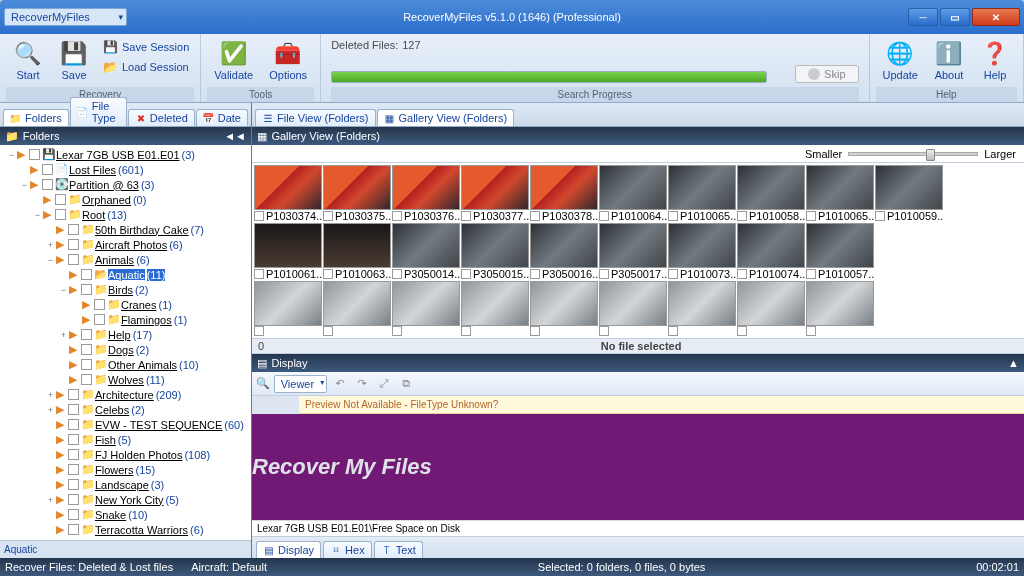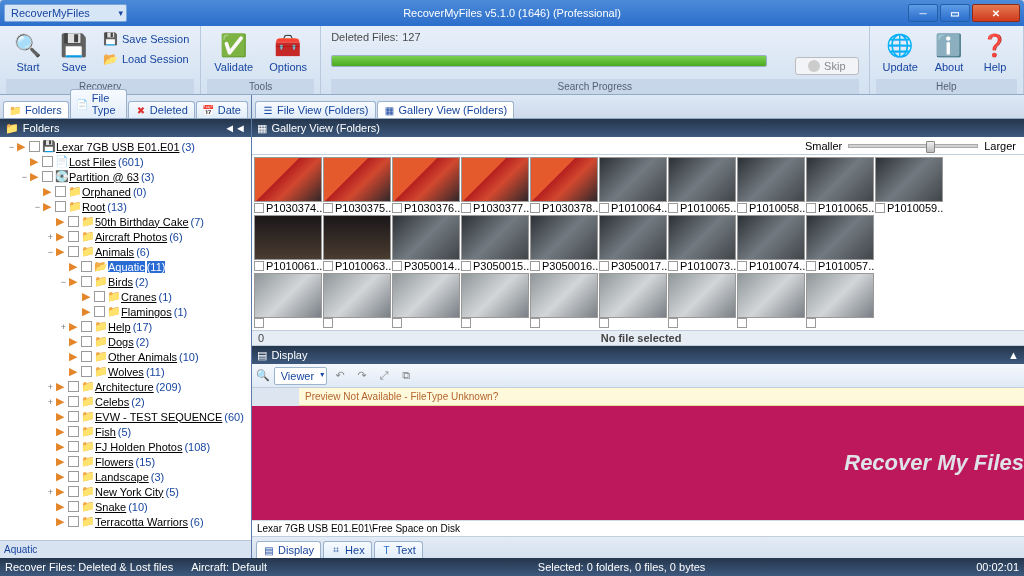--- a/index.html
+++ b/index.html
@@ -1,19 +1,19 @@
 <!DOCTYPE html>
 <html><head>
 <meta charset="utf-8">
 <style>
 * { margin: 0; padding: 0; box-sizing: border-box; font-family: "Segoe UI", Tahoma, sans-serif; font-size: 11px; }
 body { width: 1024px; height: 576px; overflow: hidden; background: #cdd8e6; display: flex; flex-direction: column; }
 
 
-.title-bar { height: 26px; background: linear-gradient(#4c8bd8, #2b6ecc); display: flex; align-items: center; padding: 0 4px; color: #fff; border-top-left-radius: 4px; border-top-right-radius: 4px; }
+.title-bar { height: 34px; background: linear-gradient(#4c8bd8, #2b6ecc); display: flex; align-items: center; padding: 0 4px; color: #fff; border-top-left-radius: 4px; border-top-right-radius: 4px; }
 .title-bar .app-menu { background: #d7e6f7; color: #1846a0; height: 18px; padding: 0 14px 0 6px; border: 1px solid #7aa7d9; border-radius: 2px; display: flex; align-items: center; position: relative; width: 123px; }
 .title-bar .app-menu::after { content: "▾"; position: absolute; right: 3px; font-size: 9px; }
 .title-bar .title-text { position: absolute; left: 50%; transform: translateX(-50%); }
 .title-bar .win-controls { margin-left: auto; display: flex; gap: 2px; }
 .title-bar .win-btn { width: 30px; height: 18px; background: linear-gradient(#5d9ce6,#2a6dcb); border: 1px solid #255fa8; border-radius: 2px; color: #fff; display: flex; align-items: center; justify-content: center; font-weight: bold; font-size: 10px; }
 .title-bar .win-btn.close { width: 48px; background: linear-gradient(#e67a50,#cf3a1d); border-color: #8f2a14; }
 
 
 .ribbon { background: linear-gradient(#e7eff9,#d3e1f1); border-bottom: 1px solid #8fa9c7; display: flex; }
 .ribbon-group { border-right: 1px solid #b8c9dd; padding: 3px 6px 0; display: flex; flex-direction: column; align-items: center; }
@@ -76,21 +76,21 @@
 
 
 .display-pane { flex: 1; display:flex; flex-direction:column; min-height:0; }
 .display-header { height: 18px; background: linear-gradient(#25364c,#3d597e); color: #fff; display: flex; align-items: center; padding: 0 5px; font-size: 10px; gap:4px; }
 .display-header .sp { flex:1; }
 .viewer-tools { height: 24px; background: linear-gradient(#f4f8fd,#dfe9f5); border-bottom: 1px solid #c1cedd; display: flex; align-items: center; padding: 0 4px; gap: 4px; }
 .viewer-btn { padding: 2px 12px 2px 6px; border: 1px solid #9cb3ce; border-radius: 2px; background: #fff; color: #1846a0; position: relative; font-size:10px; }
 .viewer-btn::after { content: "▾"; position: absolute; right: 2px; font-size: 8px; }
 .tool-i { width: 18px; height: 18px; border: 1px solid transparent; display:flex; align-items:center; justify-content:center; color:#888; border-radius:2px; }
 .preview-msg { background: #fff9db; border-bottom: 1px solid #e6d996; padding: 3px 6px; color: #b4642f; font-size: 10px; margin-left: 47px; }
-.preview-body { flex:1; background:#be185d; display:flex; align-items:center; justify-content:flex-end; min-height:0; }
+.preview-body { flex:1; background:#701a75; display:flex; align-items:center; justify-content:flex-start; min-height:0; }
 .preview-body .wm { font-size: 22px; color: #dfe3e8; font-weight: 600; font-style:italic; }
 .path-bar { height: 16px; background: #fff; border-top: 1px solid #d2dae4; padding: 0 5px; font-size: 10px; display:flex; align-items:center; }
 .display-tabs { height: 22px; background: linear-gradient(#e4ecf6,#d4e0ee); display: flex; align-items: flex-end; padding: 0 4px; gap: 2px; border-top:1px solid #c1cedd; }
 
 
 .footer { height: 18px; background: linear-gradient(#25364c,#3d597e); color: #fff; display: flex; align-items: center; padding: 0 5px; font-size: 10px; }
 .footer .sp { flex:1; }
 .footer span { margin-right: 18px; }
 .skip-btn { display:flex; align-items:center; gap:4px; padding:2px 12px; border:1px solid #bbb; border-radius:3px; background:#f2f4f7; color:#888; margin-top:14px; }
 .skip-btn .dot { width:12px; height:12px; border-radius:50%; background:#ccc; }
@@ -142,21 +142,21 @@
         <span class="ico">🧰</span>
         <span class="lbl">Options</span>
       </div>
     </div>
     <div class="group-title">Tools</div>
   </div>
   <div class="progress-group">
     <div class="prog-line">
       <span><span class="k">Deleted Files:</span> <span>127</span></span>
     </div>
-    <div style="display:flex; align-items:center; gap:28px;">
+    <div style="display:flex; align-items:flex-end; gap:28px;">
       <div class="progress-bar" style="flex:1;">
           <div class="progress-fill"></div>
         </div>
       <div class="skip-btn">
           <span class="dot"></span>
           <span>Skip</span>
         </div>
     </div>
     <div class="group-title" style="margin-top:auto;">Search Progress</div>
   </div>

